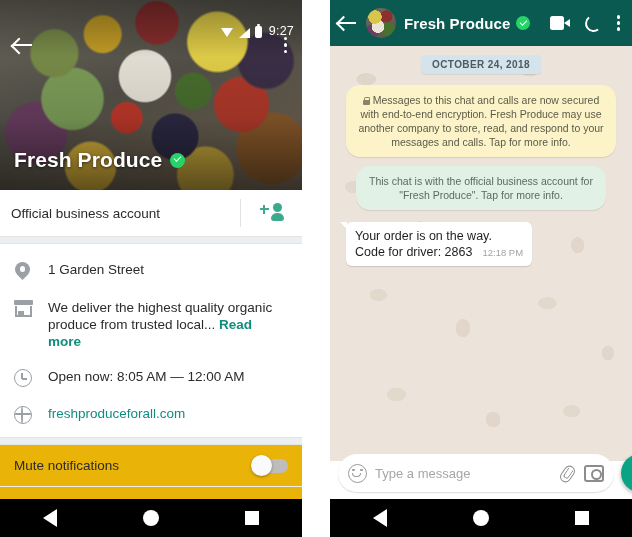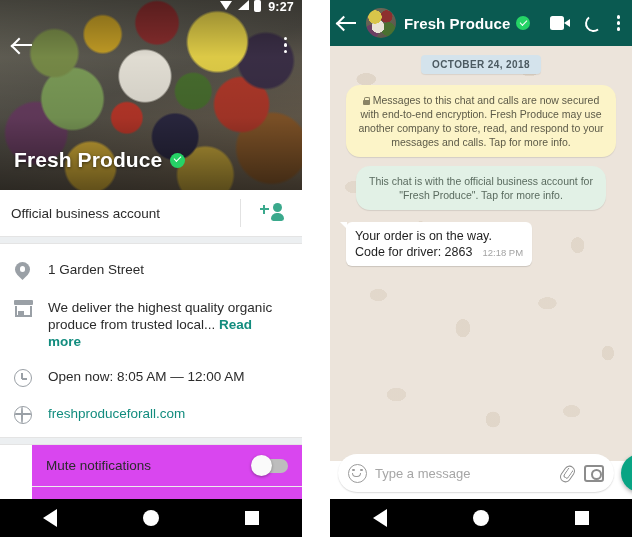--- a/index.html
+++ b/index.html
@@ -11,23 +11,23 @@
   }
   .screens { display: flex; width: 632px; height: 537px; background:#fff; }
 
   
   .phone { position: relative; height: 537px; overflow: hidden; background:#fff; }
   .phone-left  { width: 302px; }
   .gutter { width: 28px; height: 537px; background: #ffffff; }
   .phone-right { width: 302px; }
 
   .statusbar {
-    height: 22px; display: flex; align-items: flex-start; justify-content: flex-end;
+    height: 22px; display: flex; align-items: flex-end; justify-content: flex-end;
     gap: 5px; padding: 0 8px; color: #fff;
-    font-size: 12px; font-weight: bold; position: relative; z-index: 6;
+    font-size: 12px; font-weight: normal; position: relative; z-index: 6; margin-top: 16px;
   }
   .statusbar.on-photo { background: transparent; }
   .statusbar.on-teal { background: #0a5a51; }
   .sb-time { font-size: 12.5px; letter-spacing: .2px; margin-left: 2px; }
 
   .navbar {
     position: absolute; left: 0; bottom: 0; width: 100%; height: 38px;
     background: #000; display: flex; align-items: center;
     justify-content: space-around; z-index: 9;
   }
@@ -131,21 +131,21 @@
   .store-shape .awn { position:absolute; left:0; top:0; width:19px; height:5px; background:#9aa0a6; border-radius:1px; }
   .store-shape .bdy { position:absolute; left:1px; top:6px; width:17px; height:11px; border:2px solid #9aa0a6; border-top:0; }
   .store-shape .dr  { position:absolute; left:4px; top:11px; width:6px; height:6px; background:#9aa0a6; }
   .clock-shape { width:18px; height:18px; border:1.8px solid #9aa0a6; border-radius:50%; position:relative; }
   .clock-shape::before{ content:""; position:absolute; left:6.4px; top:3.4px; width:1.6px; height:5.6px; background:#9aa0a6; }
   .clock-shape::after { content:""; position:absolute; left:7.4px; top:8.2px; width:4.6px; height:1.6px; background:#9aa0a6; }
   .globe-shape { width:18px; height:18px; border:1.8px solid #9aa0a6; border-radius:50%; position:relative; overflow:hidden; }
   .globe-shape::before{ content:""; position:absolute; left:6.2px; top:-1.6px; width:2px; height:20px; background:#9aa0a6; border-radius:50%; }
   .globe-shape::after { content:""; position:absolute; left:-2px; top:6.2px; width:20px; height:2px; background:#9aa0a6; }
 
-  .settings { background:#d946ef;margin-left:32px; }
+  .settings { background:#eab308; }
   .set-row {
     height:42px; display:flex; align-items:center; padding:0 14px;
     border-bottom:1px solid #ececec;
   }
   .set-row .lbl { font-size:13.5px; color:#2b2b2b; flex:1; }
   .toggle { width:34px; height:14px; border-radius:8px; background:#bdbdbd; position:relative; flex:none; }
   .toggle .knob {
     position:absolute; left:-3px; top:-4px; width:21px; height:21px; border-radius:50%;
     background:#fafafa; box-shadow: 0 1px 3px rgba(0,0,0,.35);
   }

